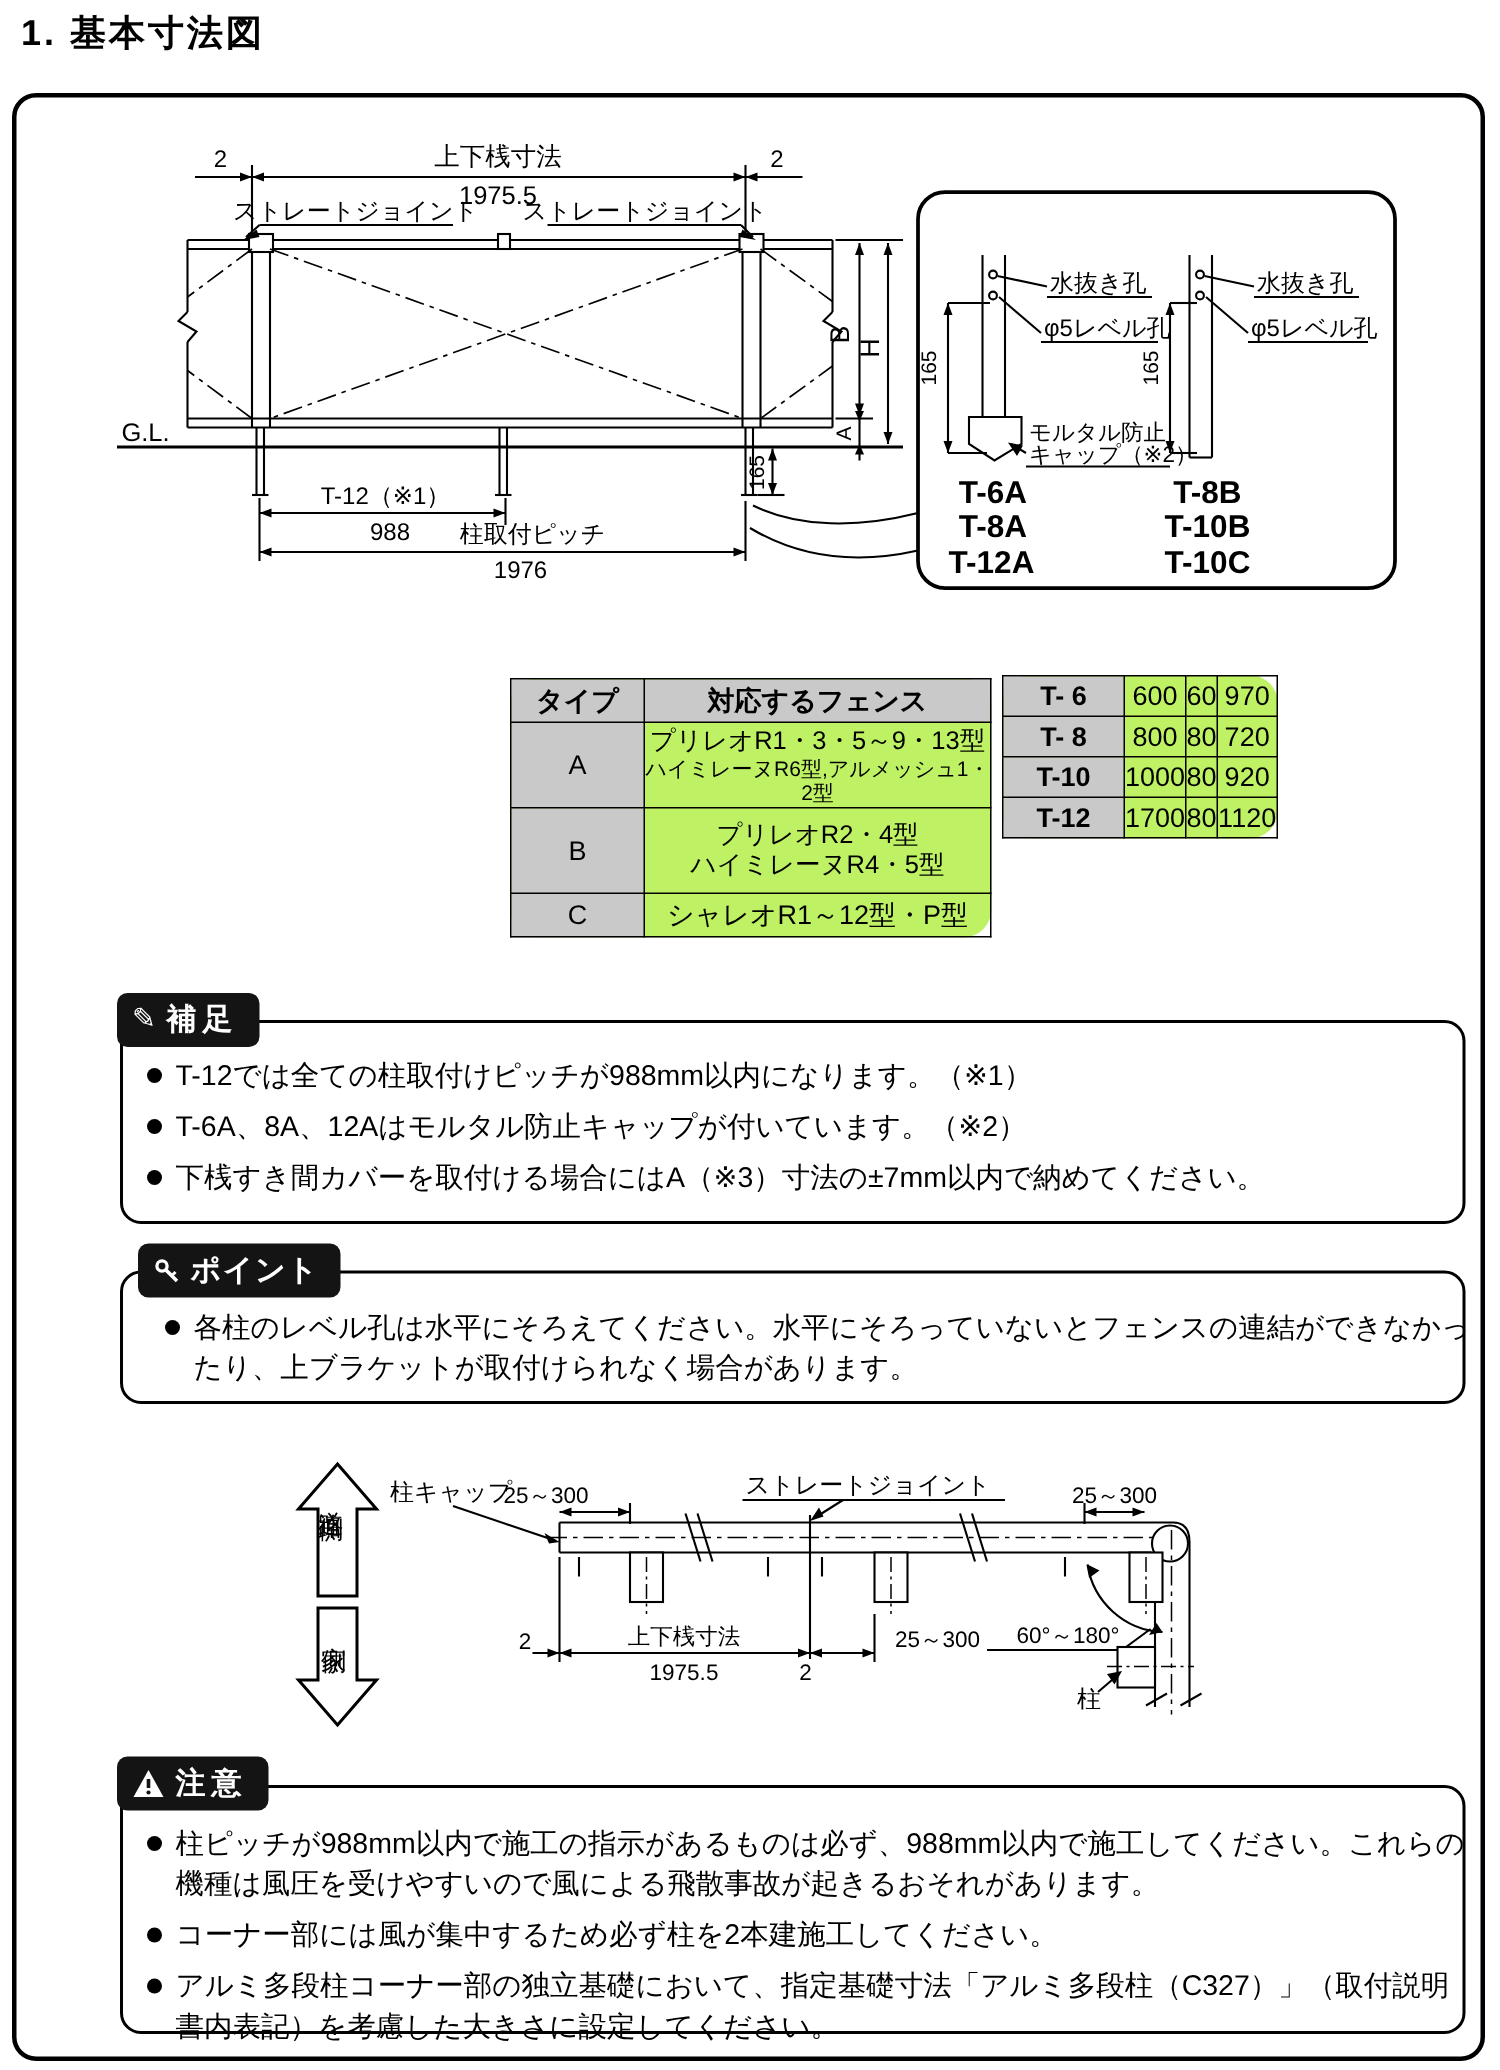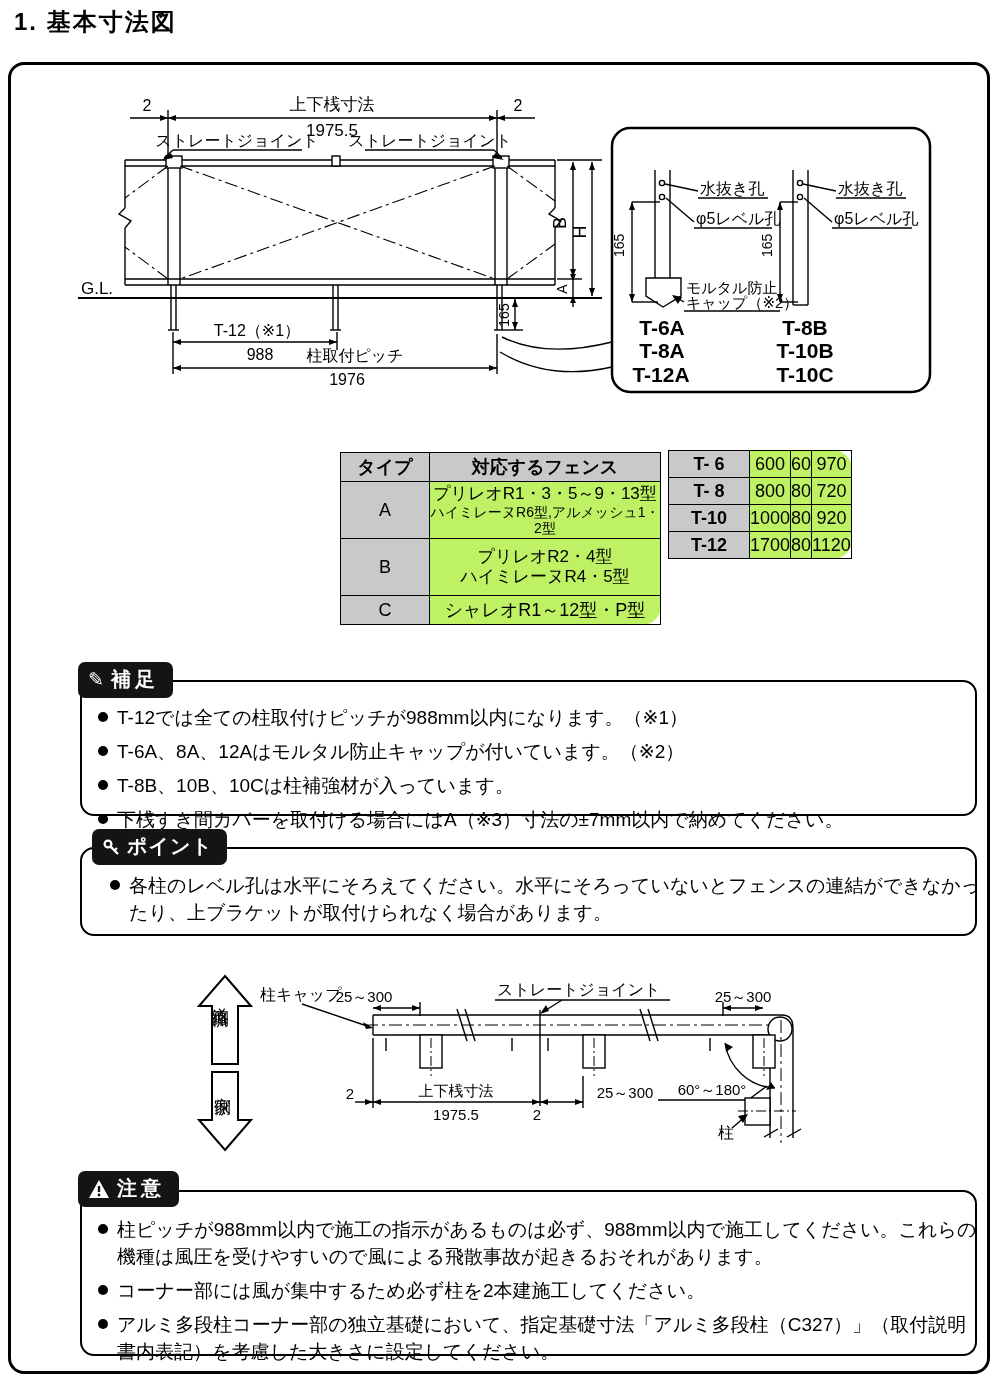--- a/index.html
+++ b/index.html
@@ -286,24 +286,20 @@
     <div class="bullet-item">
         <span class="bullet-dot"></span>
         <div class="bullet-text">T-12では全ての柱取付けピッチが988mm以内になります。（※1）</div>
       </div>
     <div class="bullet-item">
         <span class="bullet-dot"></span>
         <div class="bullet-text">T-6A、8A、12Aはモルタル防止キャップが付いています。（※2）</div>
       </div>
     <div class="bullet-item">
         <span class="bullet-dot"></span>
-        <div class="bullet-text">T-8B、10B、10Cは柱補強材が入っています。</div>
-      </div>
-    <div class="bullet-item">
-        <span class="bullet-dot"></span>
         <div class="bullet-text">下桟すき間カバーを取付ける場合にはA（※3）寸法の±7mm以内で納めてください。</div>
       </div>
   </div>
 
   <div class="abs note-box" style="left:80px;top:847px;width:893px;height:85px;"></div>
   <div class="abs tab" style="left:92px;top:829px;letter-spacing:1px;">
     <span class="ic">
       <svg width="18" height="18" viewBox="0 0 18 18">
           <circle cx="6" cy="6" r="3.4" fill="none" stroke="#fff" stroke-width="2.2"></circle>
           <line x1="8.6" y1="8.6" x2="16" y2="16" stroke="#fff" stroke-width="2.4"></line>

